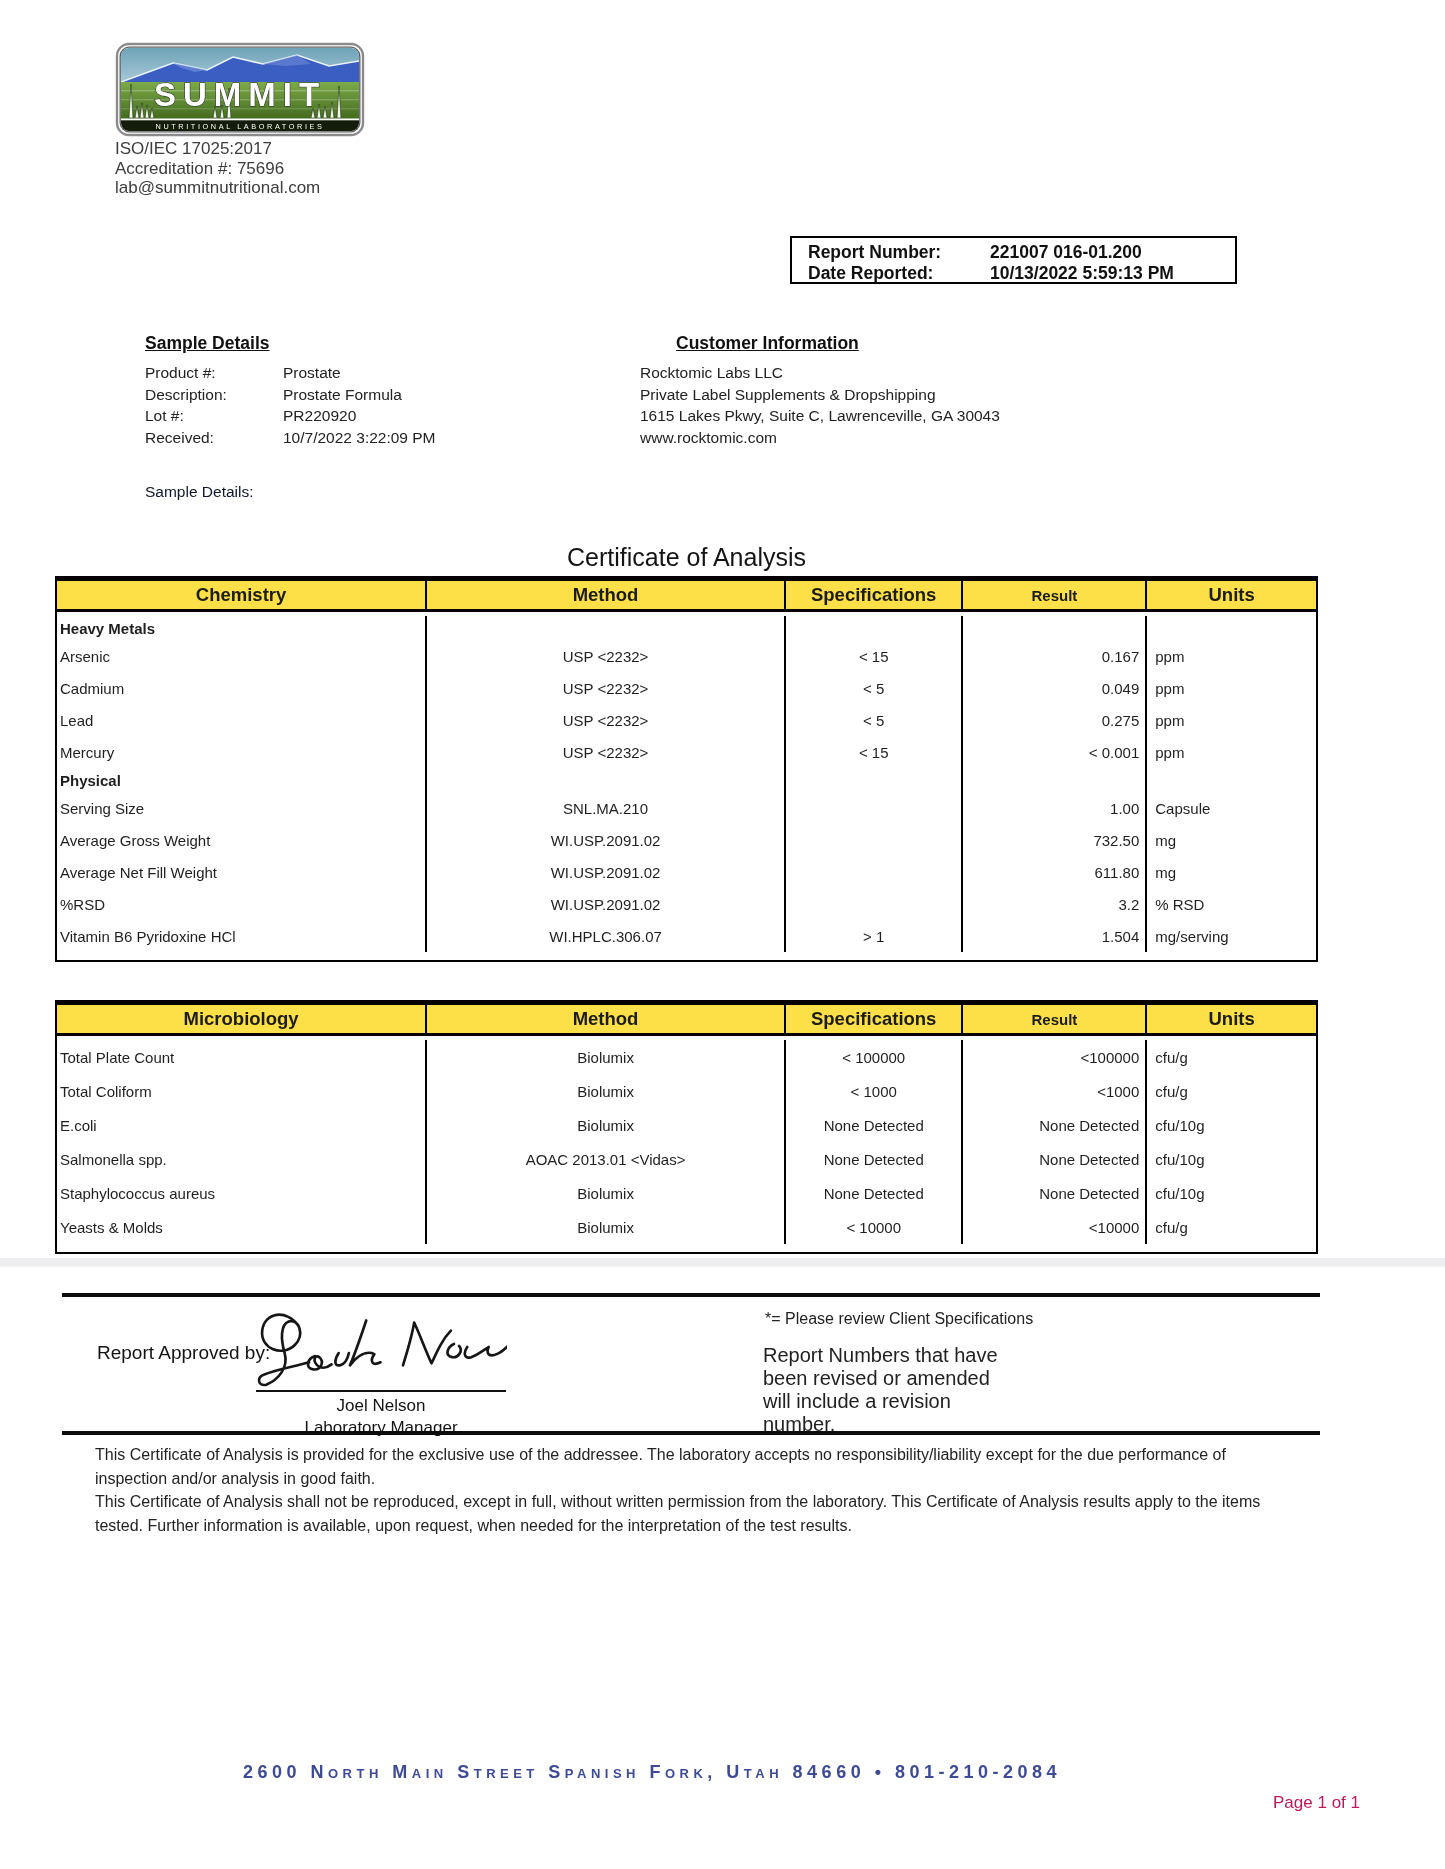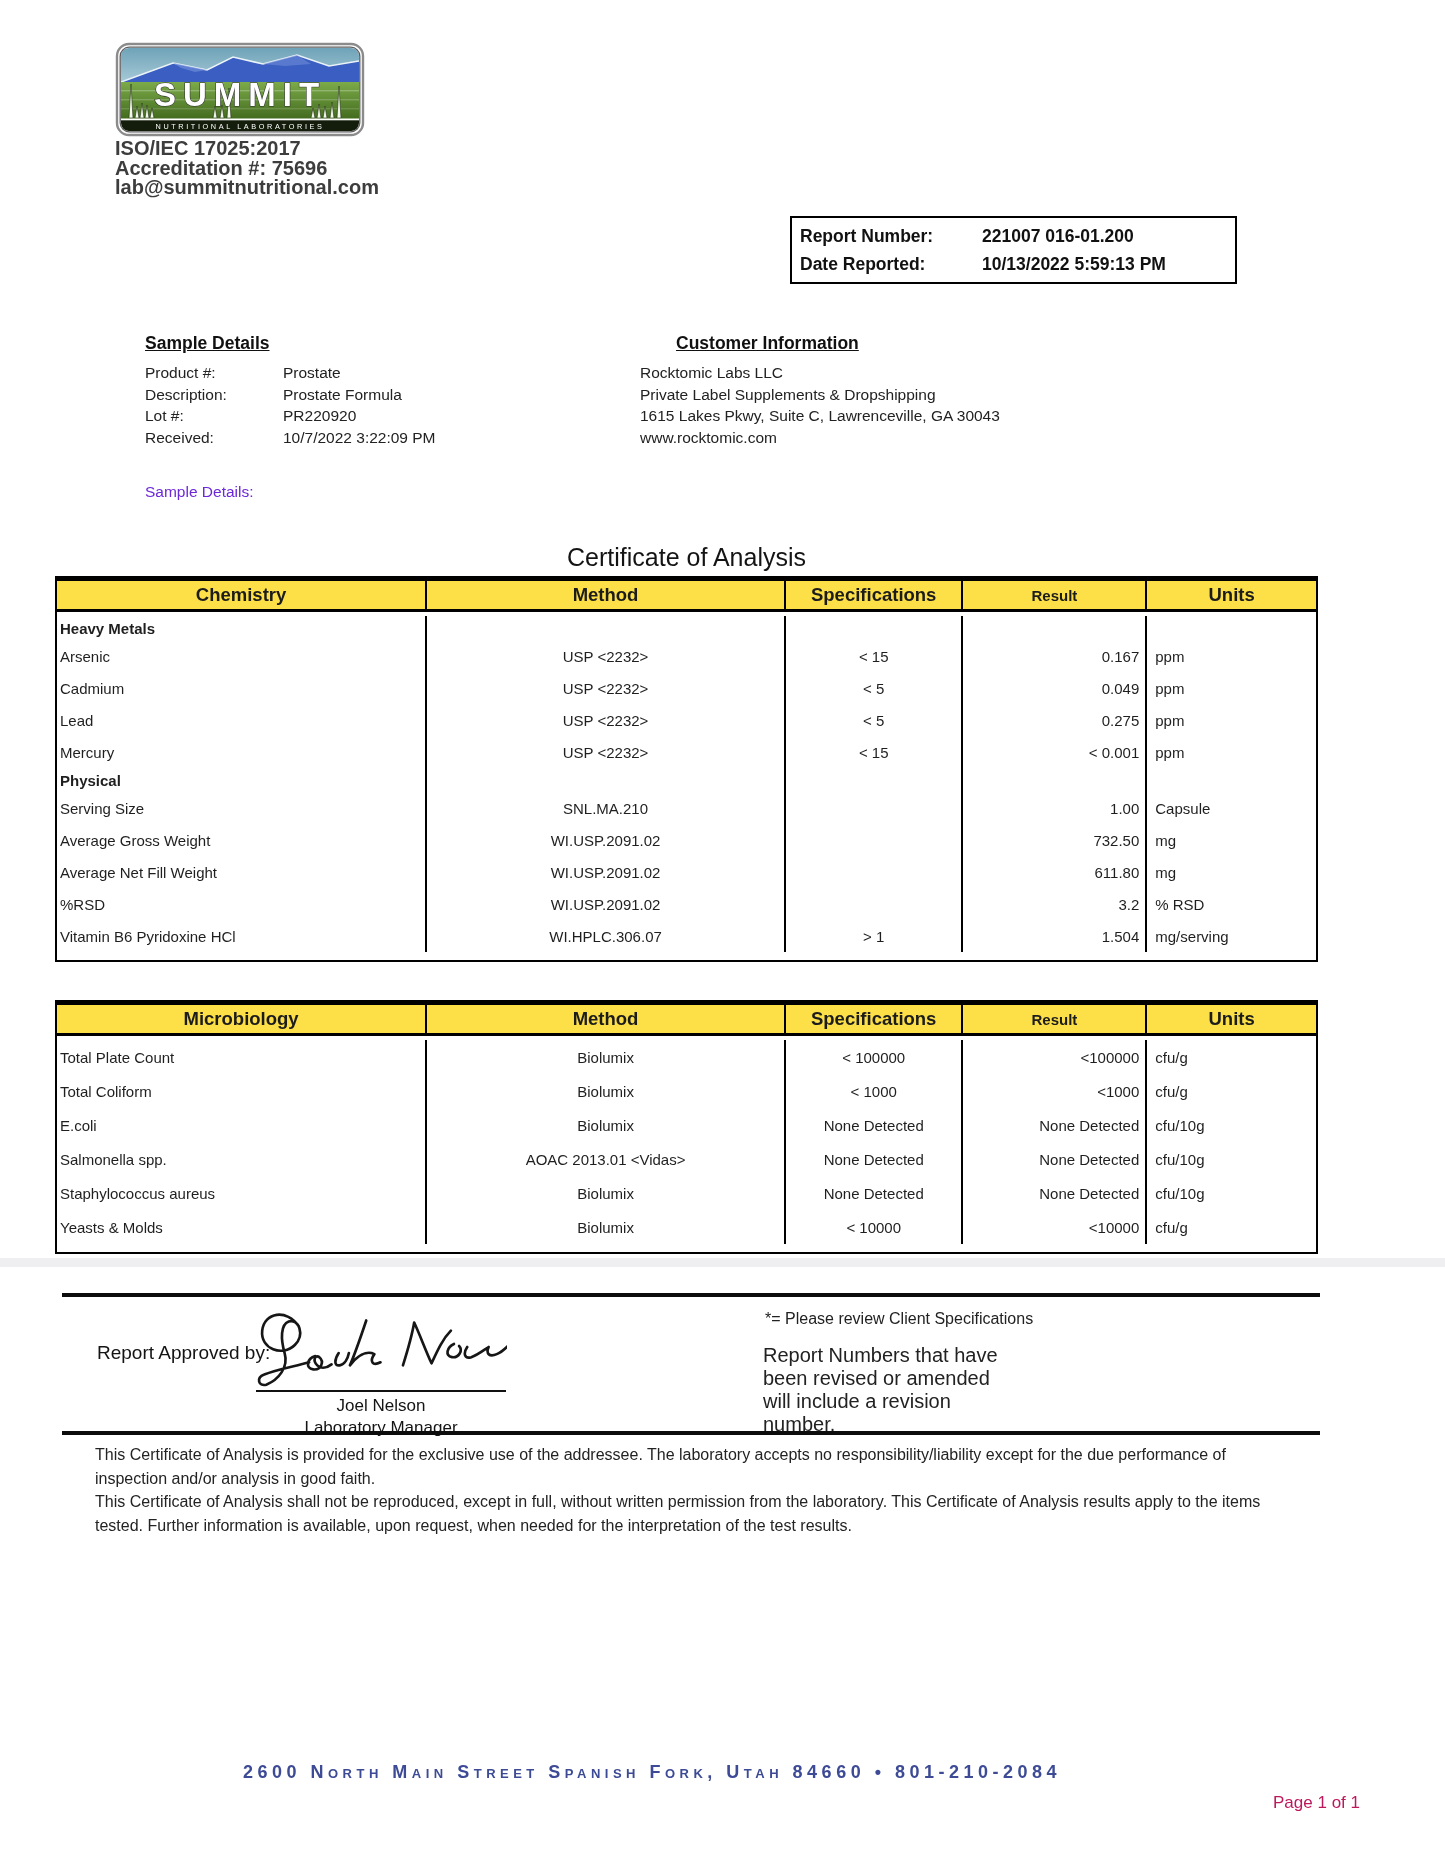--- a/index.html
+++ b/index.html
@@ -1,33 +1,33 @@
 <!DOCTYPE html>
 <html><head>
 <meta charset="utf-8">
 <style>
   html,body{margin:0;padding:0;background:#ffffff;}
   body{font-family:"Liberation Sans","DejaVu Sans",sans-serif;color:#1c1c1c;}
   .page{position:relative;width:1445px;height:1869px;background:#fff;overflow:hidden;}
 
   
   .logo{position:absolute;left:115px;top:42px;width:250px;height:95px;}
-  .accred{position:absolute;left:115px;top:139px;font-size:20px;line-height:19.5px;color:#3d3d3d;font-weight:bold;}
-
-  
-  .report-box{position:absolute;left:790px;top:216px;width:447px;height:68px;border:2.5px solid #000;
+  .accred{position:absolute;left:115px;top:139px;font-size:17px;line-height:19.5px;color:#3d3d3d;}
+
+  
+  .report-box{position:absolute;left:790px;top:236px;width:447px;height:48px;border:2.5px solid #000;
               display:grid;grid-template-columns:182px 1fr;grid-template-rows:1fr 1fr;
-              align-items:center;padding:4px 0 4px 8px;box-sizing:border-box;
+              align-items:center;padding:4px 0 4px 16px;box-sizing:border-box;
               font-size:17.5px;font-weight:bold;color:#111;}
 
   
   .blk-head{position:absolute;font-size:17.5px;font-weight:bold;text-decoration:underline;color:#111;}
   .sample-rows{position:absolute;left:145px;top:362px;font-size:15.5px;line-height:21.5px;color:#222;}
   .sample-rows .r{display:grid;grid-template-columns:138px auto;}
-  .sample-extra{position:absolute;left:145px;top:483px;font-size:15.5px;color:#6d28d9;}
+  .sample-extra{position:absolute;left:145px;top:483px;font-size:15.5px;color:#0f172a;}
   .cust-lines{position:absolute;left:640px;top:362px;font-size:15.5px;line-height:21.5px;color:#222;}
 
   
   .coa-title{position:absolute;left:55px;top:543px;width:1263px;text-align:center;
              font-size:25px;color:#141414;}
 
   
   .tbl{position:absolute;left:55px;width:1263px;--cols:29.4% 28.5% 14.1% 14.6% 13.4%;}
   .thead{position:relative;display:grid;grid-template-columns:var(--cols);
          border:2px solid #000;border-top-width:3px;border-bottom-width:3px;

